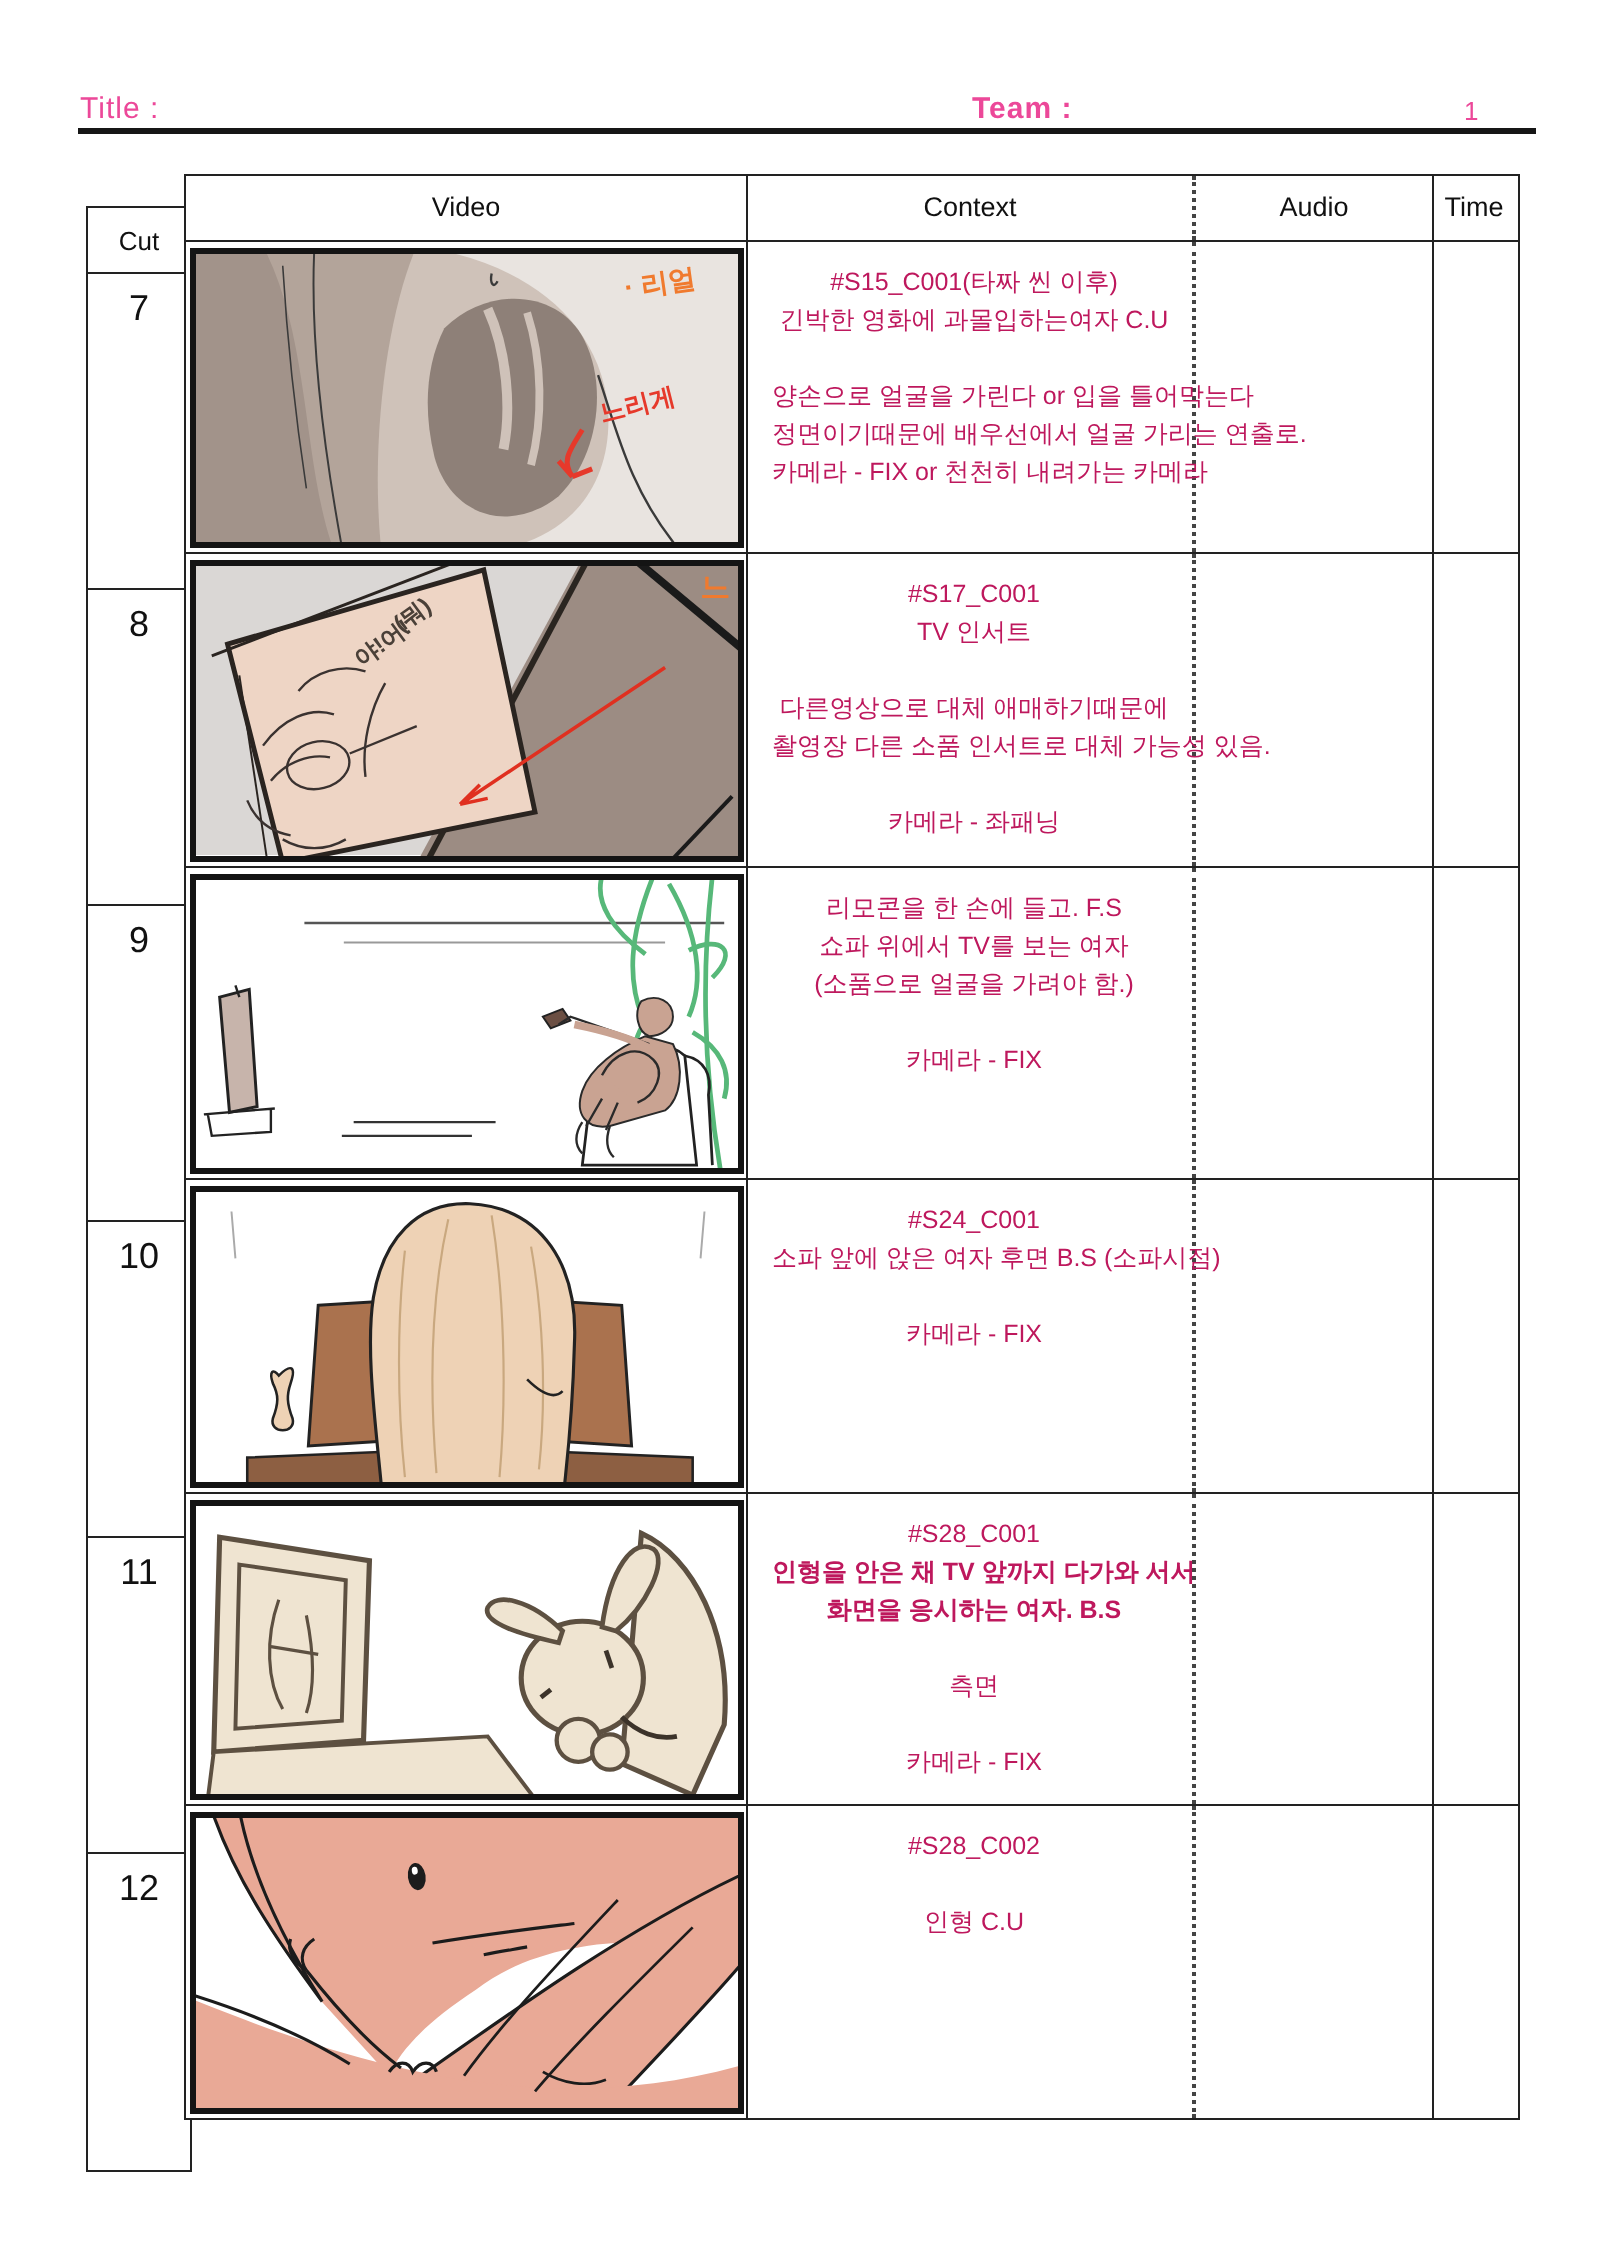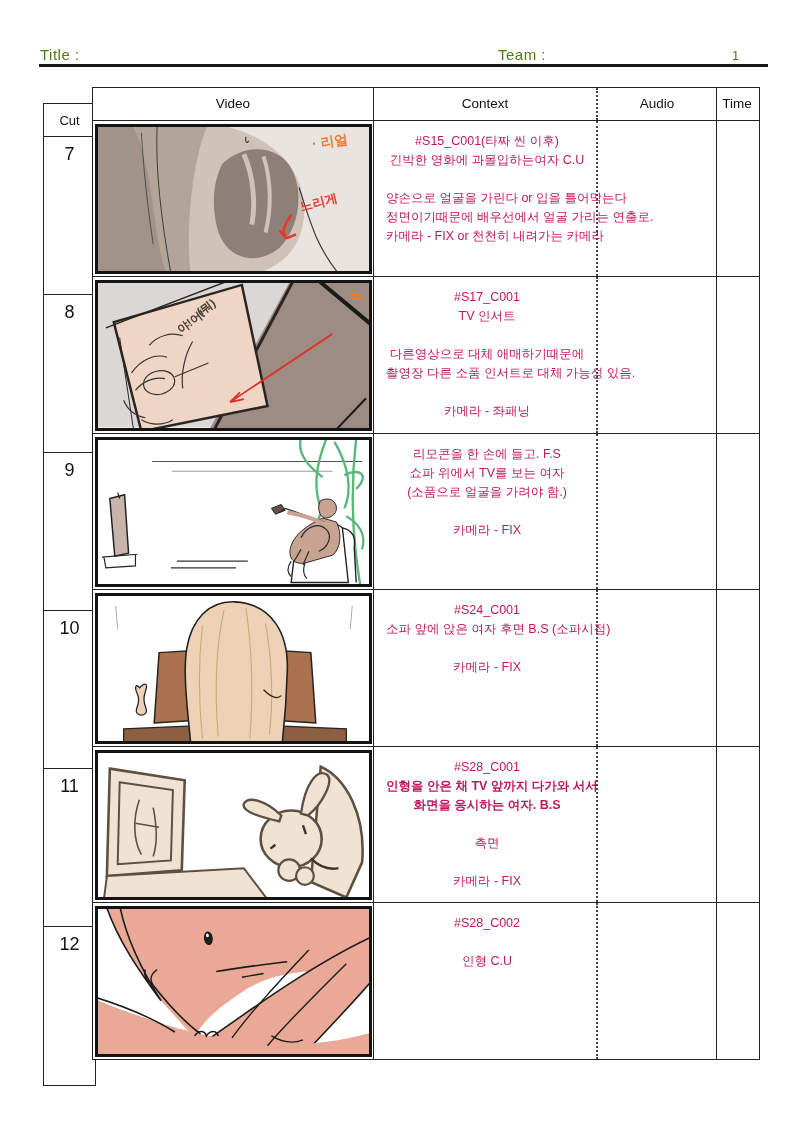--- a/index.html
+++ b/index.html
@@ -2,23 +2,23 @@
 <html><head>
 <meta charset="utf-8">
 <style>
   html,body{margin:0;padding:0;}
   body{
     width:800px;height:1131px;position:relative;background:#ffffff;
     font-family:"Liberation Sans","DejaVu Sans",sans-serif;color:#111;
     overflow:hidden;
   }
   
-  .hdr-label{position:absolute;top:46px;font-size:15px;letter-spacing:.5px;color:#4d7c0f;}
+  .hdr-label{position:absolute;top:46px;font-size:15px;letter-spacing:.5px;color:#ec4899;}
   .hdr-title{left:40px;}
-  .hdr-team{left:498px;}
+  .hdr-team{left:486px;font-weight:bold;}
   .hdr-page{left:732px;top:48px;font-size:13px;}
   .hdr-rule{position:absolute;left:39px;top:64px;width:729px;height:3px;background:#161616;}
 
   
   .cut-col{position:absolute;left:43px;top:103px;width:53px;border:1.5px solid #222;box-sizing:border-box;background:#fff;}
   .cut-head{height:33px;box-sizing:border-box;border-bottom:1.5px solid #222;display:flex;align-items:center;justify-content:center;font-size:13px;}
   .cut-cell{height:158px;box-sizing:border-box;border-bottom:1.5px solid #222;text-align:center;padding-top:7px;font-size:18px;}
   .cut-cell:last-child{border-bottom:none;}
 
   

